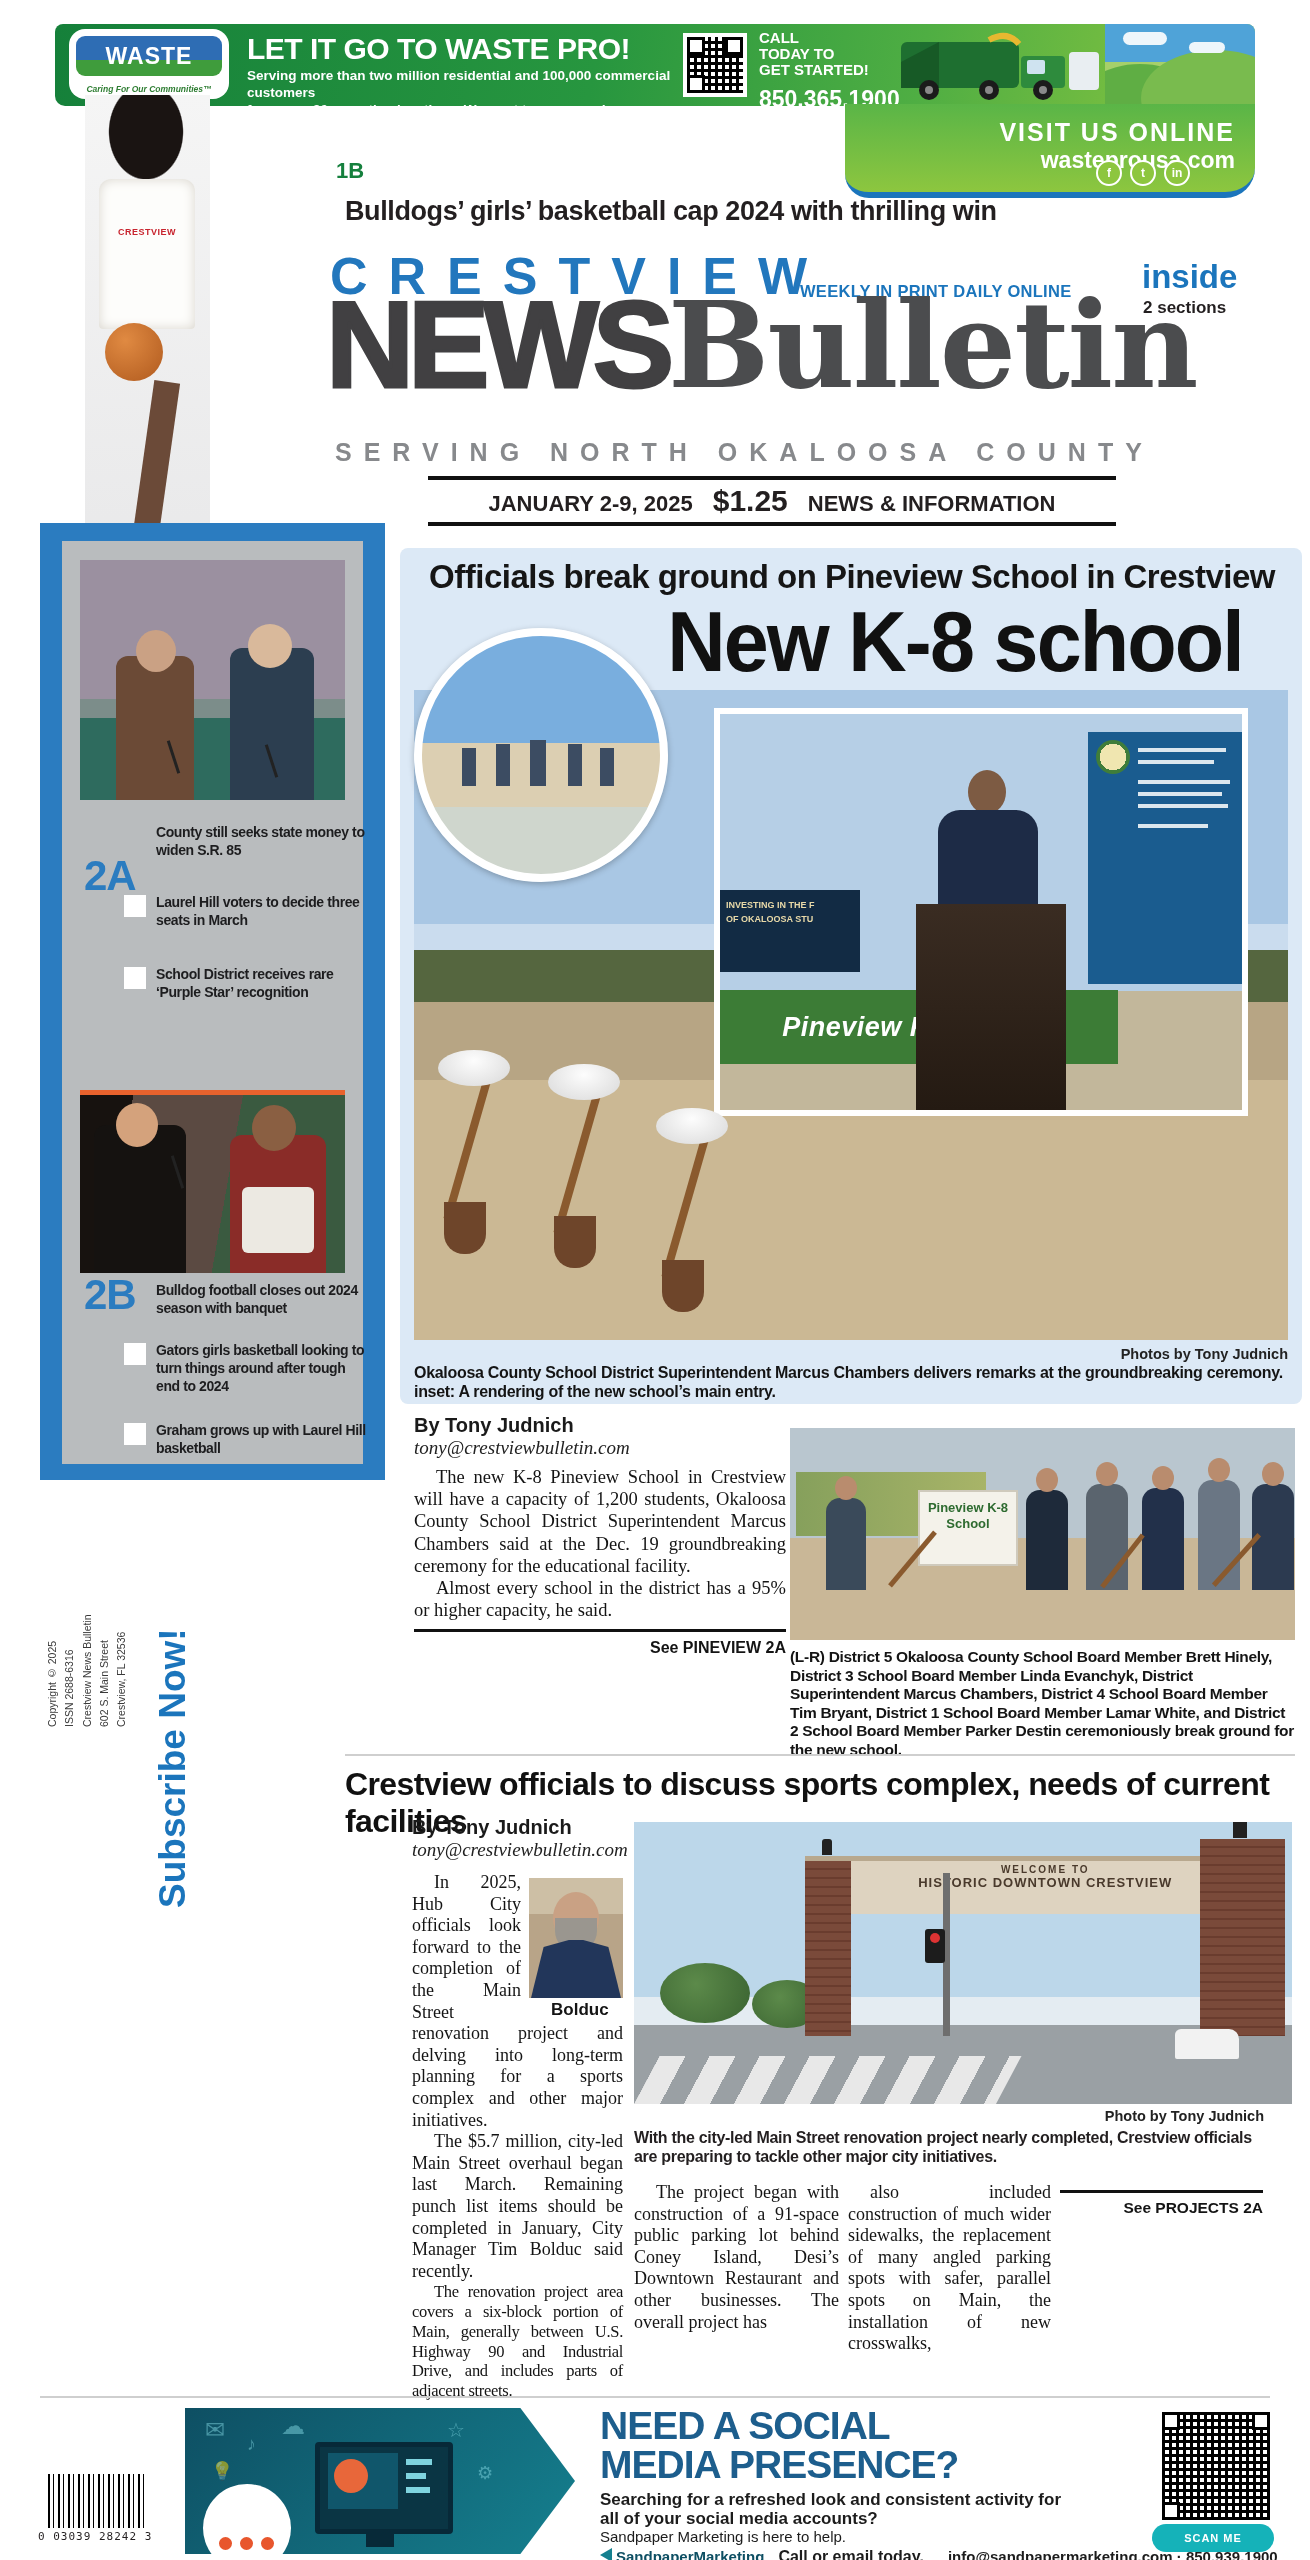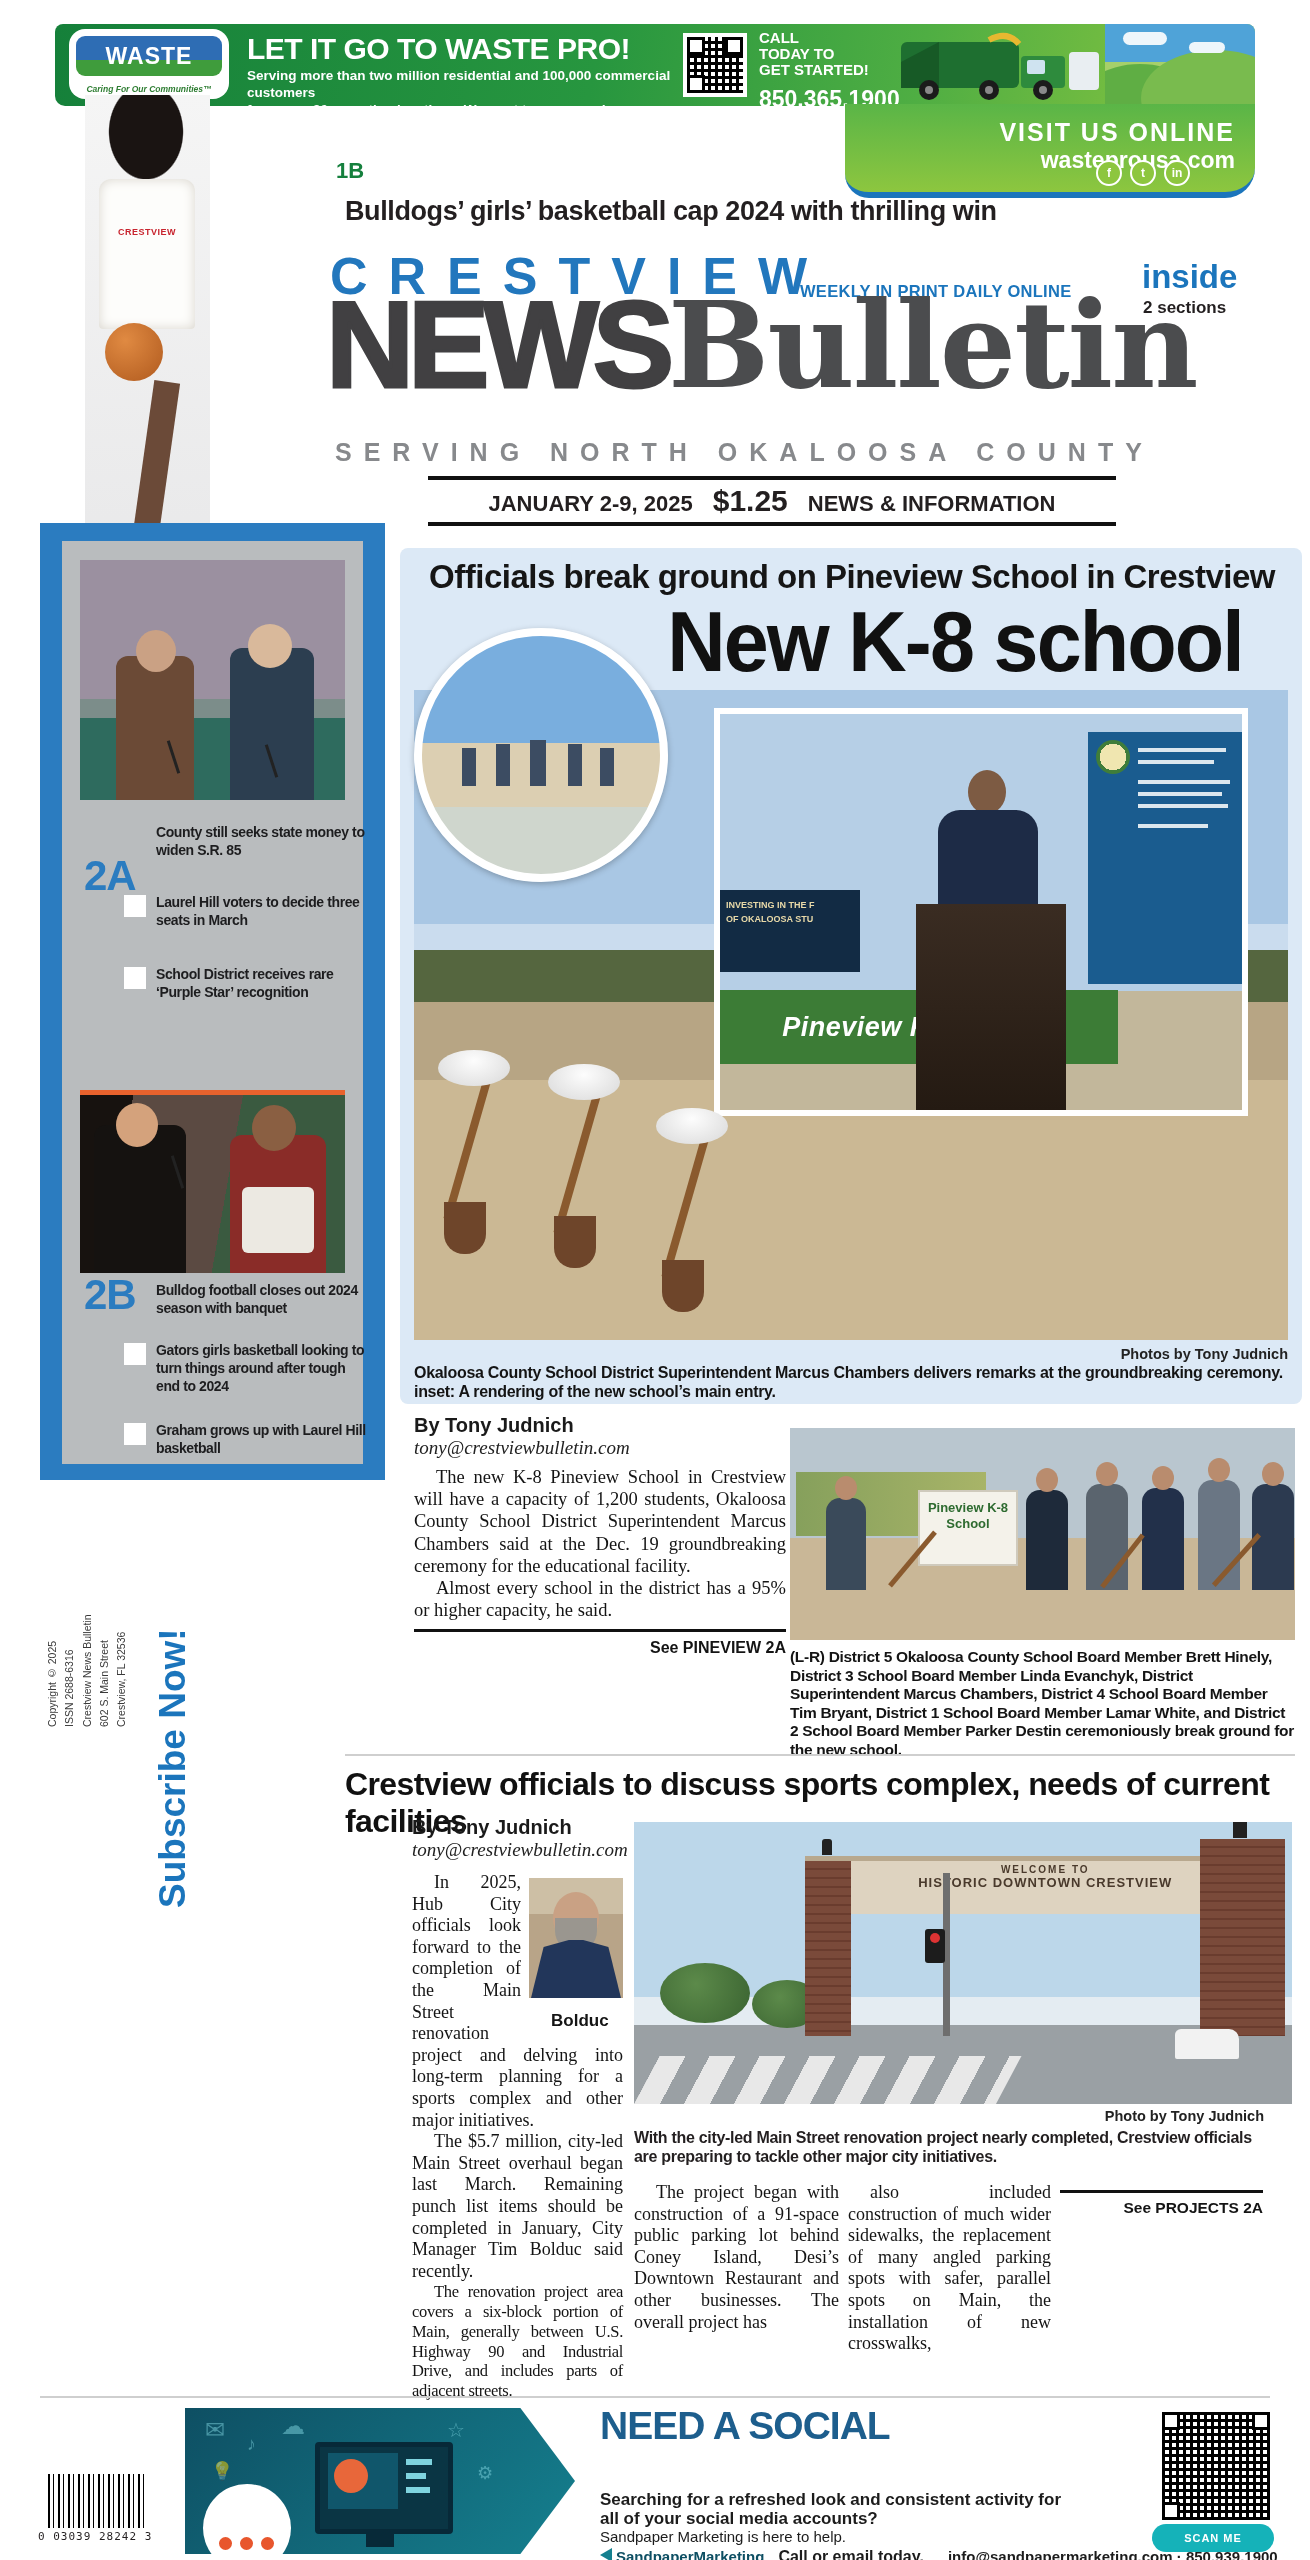--- a/index.html
+++ b/index.html
@@ -102,21 +102,21 @@
   
   .h2{left:345px;top:1766px;width:952px;font-size:32px;font-weight:800;color:#111;letter-spacing:-0.6px;}
   .by2{left:412px;top:1816px;}
   .col{font-family:"Liberation Serif",serif;font-size:18px;line-height:1.2;color:#141414;}
   .col1{left:412px;top:1872px;width:211px;}
   .bolduc{float:right;width:94px;margin:6px 0 2px 8px;}
   .bolduc .pic{width:94px;height:120px;background:linear-gradient(#cdbfa5 0 30%,#b8a488 30%);position:relative;overflow:hidden;}
   .bolduc .head{position:absolute;left:24px;top:14px;width:46px;height:52px;border-radius:50%;background:#c9a184;}
   .bolduc .beard{position:absolute;left:26px;top:40px;width:42px;height:34px;border-radius:0 0 22px 22px;background:#9a968f;}
   .bolduc .suit{position:absolute;left:2px;top:62px;width:90px;height:58px;background:#22365a;clip-path:polygon(0 100%,14% 12%,42% 0,58% 0,86% 12%,100% 100%);}
-  .bolduc .lbl{font-family:"Liberation Sans",sans-serif;font-size:17px;font-weight:900;margin-top:13px;}
+  .bolduc .lbl{font-family:"Liberation Sans",sans-serif;font-size:17px;font-weight:900;margin-top:2px;}
   .squeeze{font-size:16.5px;letter-spacing:-0.3px;}
   .photo2b{left:634px;top:1822px;width:658px;height:282px;overflow:hidden;background:linear-gradient(#bcd7ea 0 62%,#e4ecf2 62% 72%,#9aa0a4 72%);}
   .beam{position:absolute;left:26%;top:12%;width:73%;height:19%;background:#ded3c0;border-top:5px solid #b8a88e;color:#4a3a2c;text-align:center;font-weight:900;}
   .beam .s1{font-size:10px;letter-spacing:2px;margin-top:3px;}
   .beam .s2{font-size:13px;letter-spacing:1px;}
   .pillar{position:absolute;background:repeating-linear-gradient(#7a4a3a 0 7px,#6a3c2e 7px 9px);}
   .lamp{position:absolute;width:10px;height:16px;background:#222;border-radius:3px 3px 0 0;}
   .tree{position:absolute;border-radius:50%;background:radial-gradient(circle at 40% 35%,#5c8a4a,#396230);}
   .pole{position:absolute;width:7px;background:#6e6e6e;}
   .siglight{position:absolute;width:20px;height:34px;background:#1c1c1c;border-radius:3px;}
@@ -432,20 +432,21 @@
     <div class="stand"></div>
   </div>
   <div class="bub">
     <div class="dot" style="left:16px;"></div>
     <div class="dot" style="left:37px;"></div>
     <div class="dot" style="left:58px;"></div>
   </div>
 </div>
 <div class="abs bad-h">
   <div>NEED A SOCIAL</div>
+  <div>MEDIA PRESENCE?</div>
 </div>
 <div class="abs bad-body">Searching for a refreshed look and consistent activity for all of your social media accounts?</div>
 <div class="abs bad-help">Sandpaper Marketing is here to help.</div>
 <div class="abs bad-brand-row">
   <span><span class="tri"></span><span class="brand">SandpaperMarketing</span></span>
   <span class="cta">Call or email today.</span>
   <span class="contact">info@sandpapermarketing.com · 850.939.1900</span>
 </div>
 <div class="abs qr qr2">
   <div class="pat">

